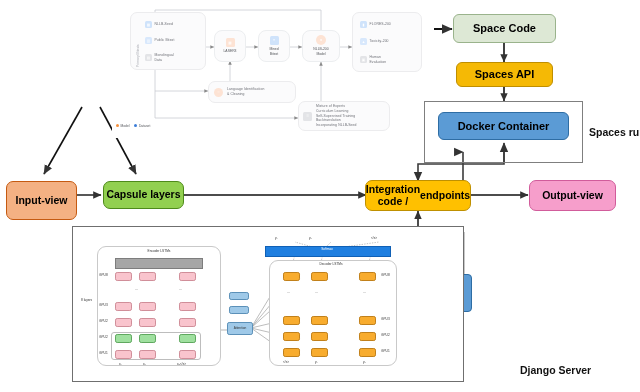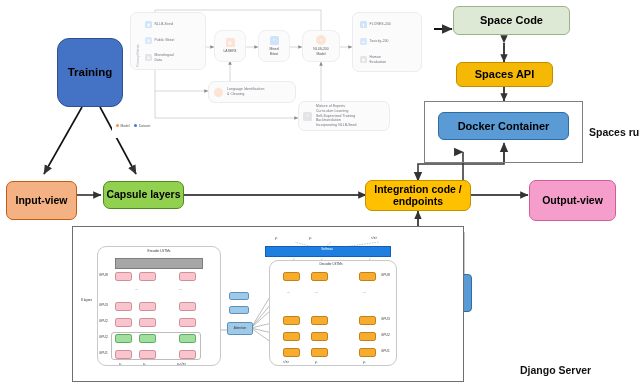--- a/index.html
+++ b/index.html
@@ -215,34 +215,33 @@
     <div class="legend" style="left:4px;top:122px;">
       <span>
         <i class="ldot" style="background:#F5913E;"></i><span>Model</span>
       </span>
       <span>
         <i class="ldot" style="background:#3B7DD8;"></i><span>Dataset</span>
       </span>
     </div>
   </div>
 
-  <div class="node n-training" style="left:57px;top:38px;width:66px;height:69px;">Training</div>
 
   <div class="node n-input" style="left:6px;top:181px;width:71px;height:39px;">Input-view</div>
 
   <div class="node n-capsule" style="left:103px;top:181px;width:81px;height:28px;">Capsule layers</div>
 
-  <div class="node n-integration" style="left:365px;top:180px;width:106px;height:31px;flex-direction:column;">
+  <div class="node n-integration" style="left:365px;top:180px;width:106px;height:31px;flex-direction:row;">
     <span>Integration code /</span>
     <span>endpoints</span>
   </div>
 
-  <div class="node n-output" style="left:529px;top:180px;width:87px;height:41px;">Output-view</div>
-
-  <div class="node n-spacecode" style="left:453px;top:6px;width:117px;height:29px;">Space Code</div>
+  <div class="node n-output" style="left:529px;top:180px;width:87px;height:31px;">Output-view</div>
+
+  <div class="node n-spacecode" style="left:453px;top:14px;width:103px;height:29px;">Space Code</div>
 
   <div class="node n-spacesapi" style="left:456px;top:62px;width:97px;height:25px;">Spaces API</div>
 
   <div class="plain-box" style="left:424px;top:101px;width:159px;height:62px;"></div>
   <div class="node n-docker" style="left:438px;top:112px;width:131px;height:28px;">Docker Container</div>
   <div class="plain-label" style="left:589px;top:126px;">Spaces runtimes</div>
 
   <div class="node n-viewlogic" style="left:428px;top:274px;width:44px;height:38px;flex-direction:column;">
     <span>View</span>
     <span>logic</span>

